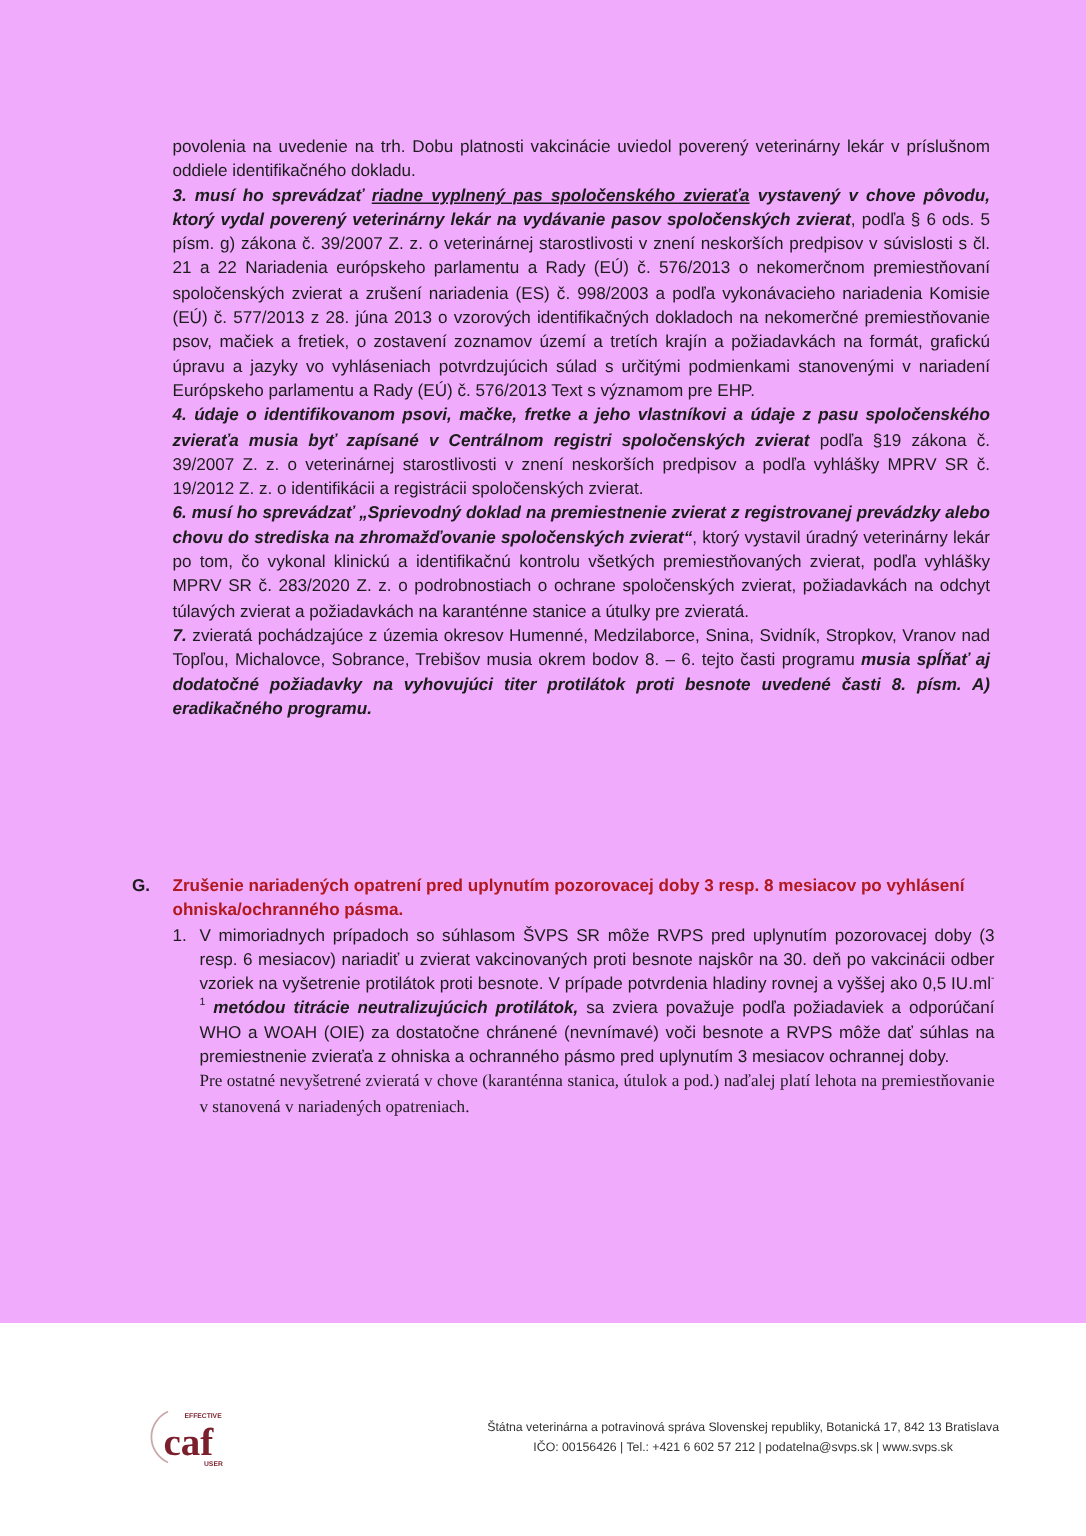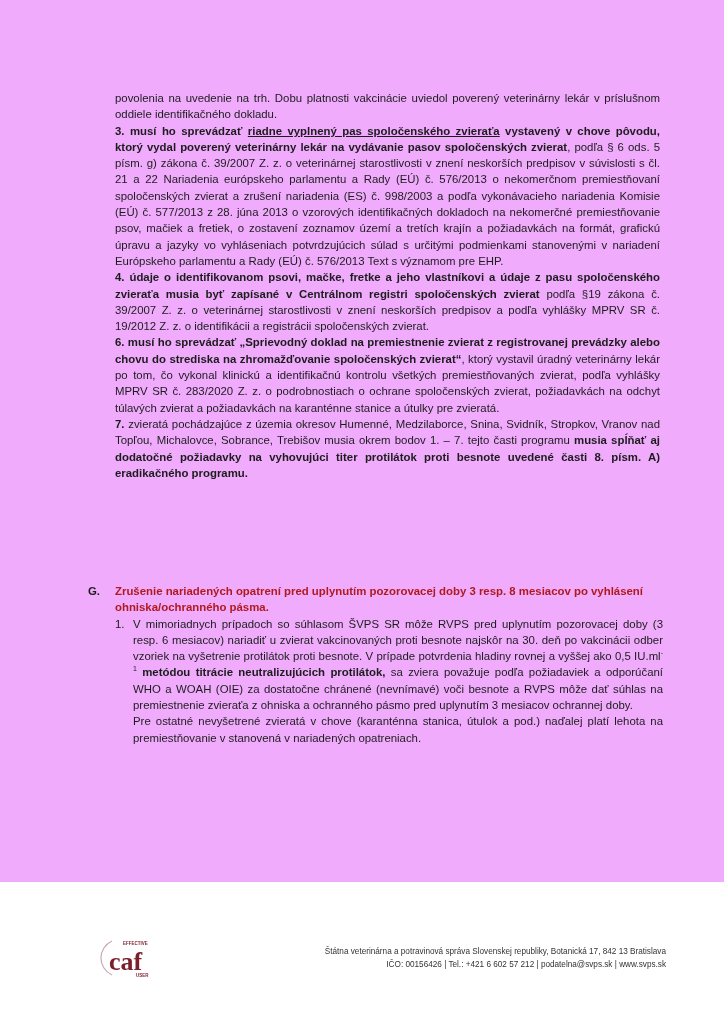--- a/index.html
+++ b/index.html
@@ -6,57 +6,57 @@
   body {
     width: 724px; height: 1024px; position: relative; overflow: hidden;
     font-family: "Liberation Sans", sans-serif; color: #1c1c1c;
   }
   .page { position: absolute; left: 0; top: 0; width: 724px; height: 882px; background: #f0abfc; }
   .content {
     position: absolute; left: 115px; top: 90px; width: 545px;
     font-size: 11.4px; line-height: 16.3px; text-align: justify;
   }
   .content p { margin: 0; }
-  .b { font-weight: bold; }
+  .b { font-weight: bold; font-style: italic; }
   .u { text-decoration: underline; }
   .sup { font-size: 7px; vertical-align: super; line-height: 0; }
   .section-g {
     position: absolute; left: 88px; top: 583px; width: 575px;
     font-size: 11.4px; line-height: 16.3px;
   }
   .g-head { display: flex; }
   .g-letter { width: 27px; font-weight: bold; color: #1c1c1c; flex: none; }
   .g-title { color: #b01a1e; font-weight: bold; flex: 1; }
   .g-body { margin-left: 27px; text-align: justify; }
   .g-item { display: flex; }
   .g-num { width: 18px; flex: none; }
   .g-text { flex: 1; }
-  .g-follow { margin-left: 18px; }
+  .g-follow { margin-left: 18px; font-family: Liberation Serif, serif; }
   .footer-logo { position: absolute; left: 96px; top: 937px; width: 58px; height: 42px; }
   .footer-text {
-    position: absolute; right: 58px; top: 945px; text-align: right;
+    position: absolute; right: 58px; top: 945px; text-align: center;
     font-size: 8.2px; line-height: 13px; color: #333;
   }
 </style>
 </head>
 <body>
 
 <div class="page">
 
   <div class="content">
     <p>povolenia na uvedenie na trh. Dobu platnosti vakcinácie uviedol poverený veterinárny lekár v príslušnom oddiele identifikačného dokladu.</p>
 
     <p><span class="b">3. musí ho sprevádzať </span><span class="b u">riadne vyplnený pas spoločenského zvieraťa</span><span class="b"> vystavený v chove pôvodu, ktorý vydal poverený veterinárny lekár na vydávanie pasov spoločenských zvierat</span><span>, podľa § 6 ods. 5 písm. g) zákona č. 39/2007 Z. z. o veterinárnej starostlivosti v znení neskorších predpisov v súvislosti s čl. 21 a 22 Nariadenia európskeho parlamentu a Rady (EÚ) č. 576/2013 o nekomerčnom premiestňovaní spoločenských zvierat a zrušení nariadenia (ES) č. 998/2003 a podľa vykonávacieho nariadenia Komisie (EÚ) č. 577/2013 z 28. júna 2013 o vzorových identifikačných dokladoch na nekomerčné premiestňovanie psov, mačiek a fretiek, o zostavení zoznamov území a tretích krajín a požiadavkách na formát, grafickú úpravu a jazyky vo vyhláseniach potvrdzujúcich súlad s určitými podmienkami stanovenými v nariadení Európskeho parlamentu a Rady (EÚ) č. 576/2013 Text s významom pre EHP.</span></p>
 
     <p><span class="b">4. údaje o identifikovanom psovi, mačke, fretke a jeho vlastníkovi a údaje z pasu spoločenského zvieraťa musia  byť zapísané v Centrálnom registri spoločenských zvierat</span><span> podľa §19 zákona č. 39/2007 Z. z. o veterinárnej starostlivosti v znení neskorších predpisov a podľa vyhlášky MPRV SR č. 19/2012 Z. z. o identifikácii a registrácii spoločenských zvierat.</span></p>
 
 
     <p><span class="b">6. musí ho sprevádzať „Sprievodný doklad na premiestnenie zvierat z registrovanej prevádzky alebo chovu do strediska na zhromažďovanie spoločenských zvierat“</span><span>, ktorý vystavil úradný veterinárny lekár po tom, čo vykonal klinickú a identifikačnú kontrolu všetkých premiestňovaných zvierat, podľa vyhlášky MPRV SR č. 283/2020 Z. z. o podrobnostiach o ochrane spoločenských zvierat, požiadavkách na odchyt túlavých zvierat a požiadavkách na karanténne stanice a útulky pre zvieratá.</span></p>
 
-    <p><span class="b">7.</span><span> zvieratá pochádzajúce z územia okresov Humenné, Medzilaborce, Snina, Svidník, Stropkov, Vranov nad Topľou, Michalovce, Sobrance, Trebišov musia okrem bodov 1. – 7. tejto časti programu </span><span class="b">musia spĺňať aj dodatočné požiadavky na vyhovujúci titer protilátok proti besnote uvedené  časti 8. písm. A) eradikačného programu.</span></p>
+    <p><span class="b">7.</span><span> zvieratá pochádzajúce z územia okresov Humenné, Medzilaborce, Snina, Svidník, Stropkov, Vranov nad Topľou, Michalovce, Sobrance, Trebišov musia okrem bodov 8. – 6. tejto časti programu </span><span class="b">musia spĺňať aj dodatočné požiadavky na vyhovujúci titer protilátok proti besnote uvedené  časti 8. písm. A) eradikačného programu.</span></p>
   </div>
 
   <div class="section-g">
     <div class="g-head">
       <span class="g-letter">G.</span>
       <span class="g-title">Zrušenie nariadených opatrení pred uplynutím pozorovacej doby 3 resp. 8 mesiacov po vyhlásení ohniska/ochranného pásma.</span>
     </div>
     <div class="g-body">
       <div class="g-item">
         <span class="g-num">1.</span>

